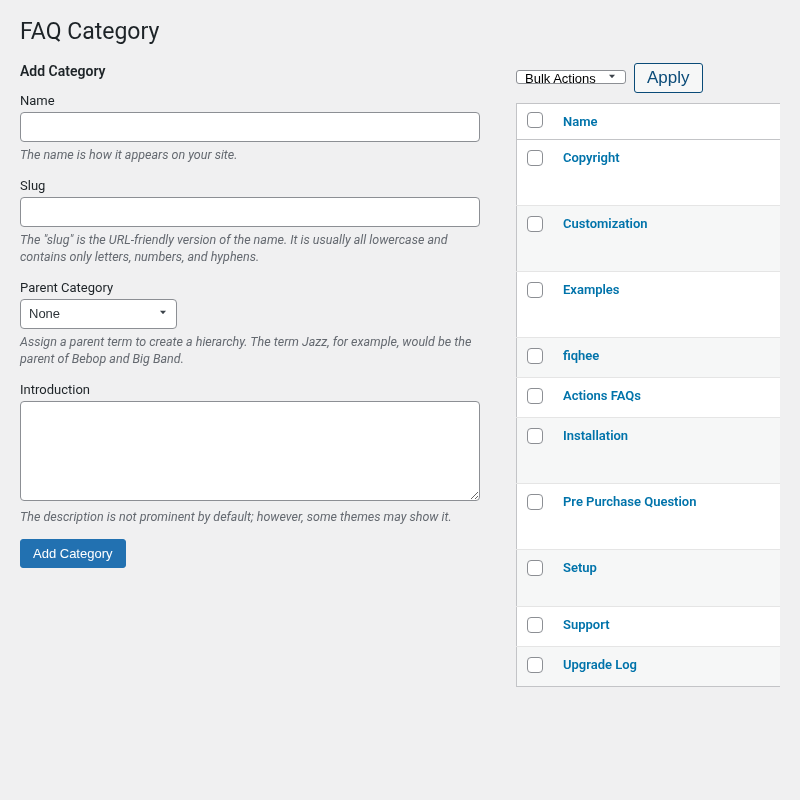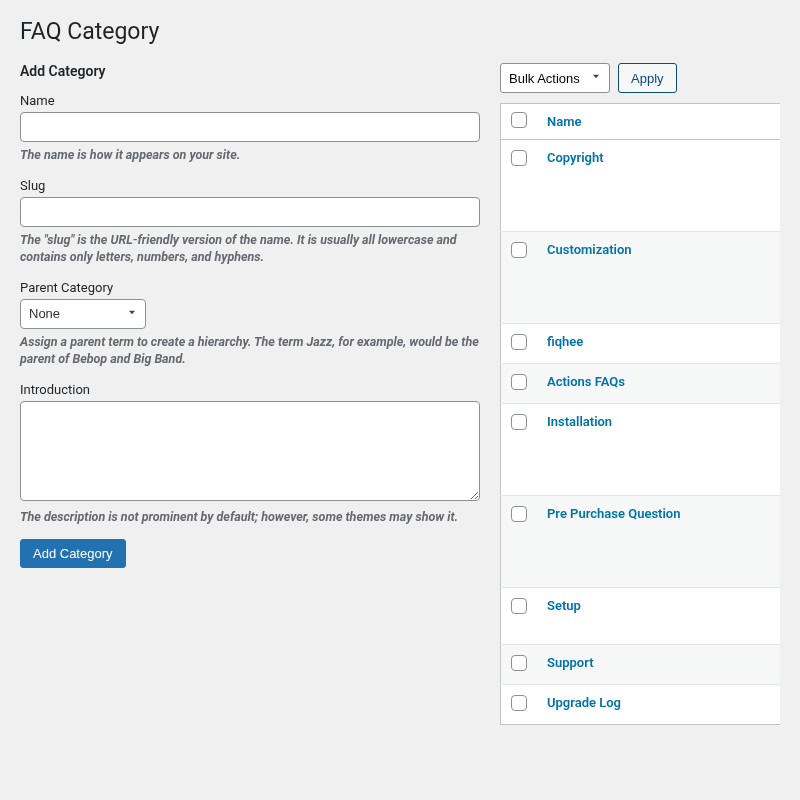--- a/index.html
+++ b/index.html
@@ -12,21 +12,21 @@
     height: 800px;
     overflow: hidden;
   }
   .wrap { padding: 10px 20px 0 20px; }
   h1 {
     font-size: 23px;
     font-weight: 400;
     color: #1d2327;
     margin: 8px 0 18px 0;
   }
-  .cols { display: flex; gap: 20px; }
+  .cols { display: flex; gap: 36px; }
   .col-left { width: 460px; }
   .col-right { flex: 1; }
   .form-title {
     font-size: 14px;
     font-weight: 600;
     color: #1d2327;
     margin-bottom: 14px;
   }
   .field { margin-bottom: 14px; }
   .field-label {
@@ -39,21 +39,21 @@
     width: 100%;
     background: #fff;
     border: 1px solid #8c8f94;
     border-radius: 4px;
     padding: 4px 8px;
     font-size: 14px;
     color: #2c3338;
     line-height: 1.6;
   }
   .text-input { height: 30px; }
-  .select-wrap { position: relative; width: 126px; }
+  .select-wrap { position: relative; width: 157px; }
   .select-input {
     height: 30px;
     appearance: none;
     padding-right: 24px;
     cursor: pointer;
     font-size: 13px;
   }
   .select-caret {
     position: absolute;
     right: 8px; top: 50%;
@@ -61,48 +61,47 @@
     pointer-events: none;
     color: #3c434a;
   }
   .textarea-input { height: 100px; resize: both; }
   .help {
     font-size: 12.5px;
     font-style: italic;
     color: #646970;
     margin-top: 4px;
     line-height: 1.4;
-    font-weight: bold;
   }
   .btn-primary {
     display: inline-block;
     background: #2271b1;
     color: #fff;
     border: 1px solid #2271b1;
     border-radius: 3px;
     padding: 6px 12px;
     font-size: 13px;
     cursor: pointer;
   }
   .btn-secondary {
     display: inline-block;
     background: #f6f7f7;
     color: #0a4b78;
     border: 1px solid #0a4b78;
     border-radius: 3px;
     padding: 4px 12px;
-    font-size: 13px;
+    font-size: 17px;
     cursor: pointer;
     height: 30px;
   }
   .tablenav { display: flex; align-items: center; gap: 8px; margin-bottom: 10px; }
   .bulk-wrap { position: relative; width: 110px; }
   .bulk-select {
     width: 100%;
-    height: 30px;
+    height: 14px;
     background: #fff;
     border: 1px solid #8c8f94;
     border-radius: 3px;
     appearance: none;
     padding: 0 22px 0 8px;
     font-size: 13px;
     cursor: pointer;
   }
   .table {
     width: 100%;
@@ -130,21 +129,21 @@
     font-size: 13px;
   }
   .cb {
     width: 16px; height: 16px;
     border: 1px solid #8c8f94;
     border-radius: 4px;
     background: #fff;
     display: inline-block;
     cursor: pointer;
   }
-  .row-tall td { padding-bottom: 62px; }
+  .row-tall td { padding-bottom: 36px; }
   .row-med td { padding-bottom: 27px; }
 </style>
 </head>
 <body>
 
 <div class="wrap">
   <h1>FAQ Category</h1>
 
   <div class="cols">
 
@@ -215,20 +214,24 @@
         </thead>
         <tbody>
           <tr class="row-tall">
             <td class="col-cb"><span class="cb"></span></td>
             <td class="col-name"><a href="#">Copyright</a></td>
           </tr>
           <tr class="row-tall">
             <td class="col-cb"><span class="cb"></span></td>
             <td class="col-name"><a href="#">Customization</a></td>
           </tr>
+          <tr class="row-tall">
+            <td class="col-cb"><span class="cb"></span></td>
+            <td class="col-name"><a href="#">Examples</a></td>
+          </tr>
           <tr>
             <td class="col-cb"><span class="cb"></span></td>
             <td class="col-name"><a href="#">fiqhee</a></td>
           </tr>
           <tr>
             <td class="col-cb"><span class="cb"></span></td>
             <td class="col-name"><a href="#">Actions FAQs</a></td>
           </tr>
           <tr class="row-tall">
             <td class="col-cb"><span class="cb"></span></td>

